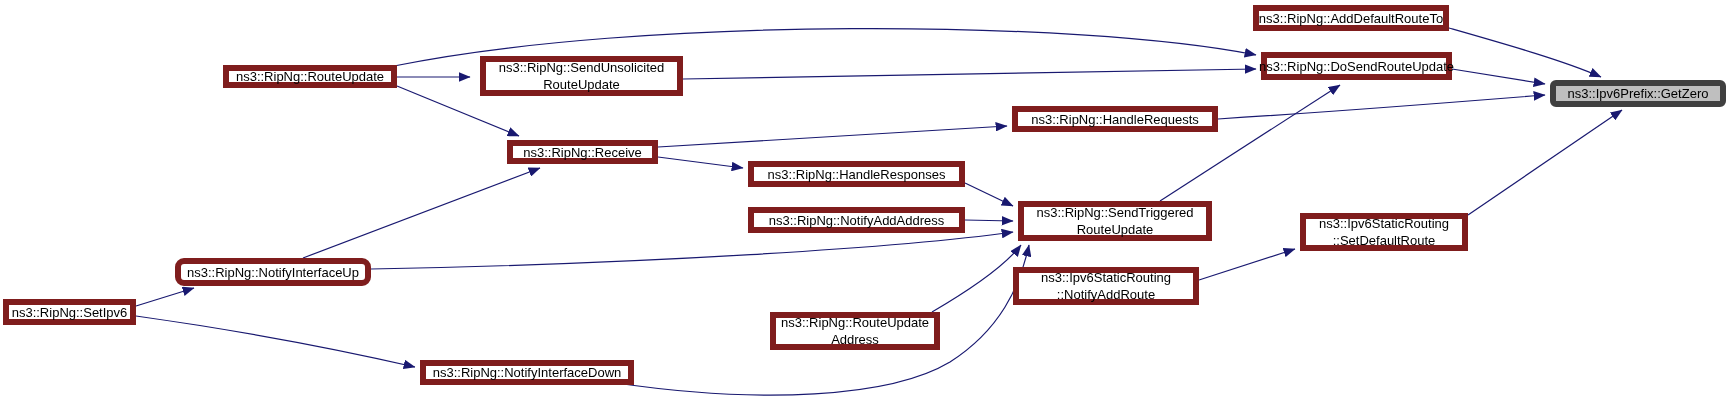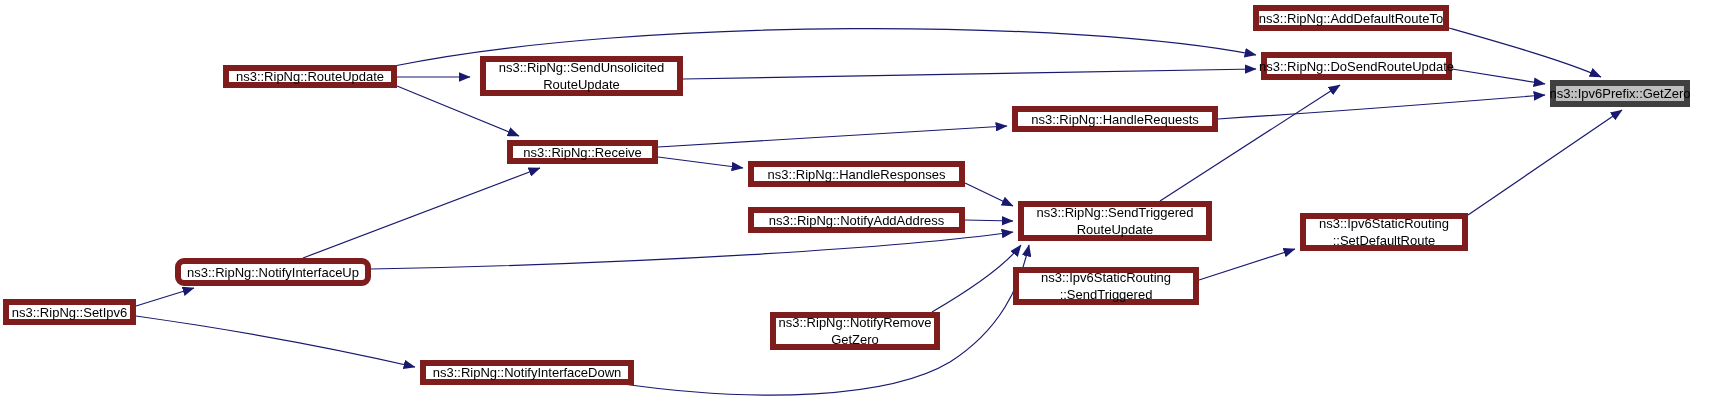--- a/index.html
+++ b/index.html
@@ -31,21 +31,21 @@
   .node.hl{background:#bfbfbf;border-color:#404040;}
   .n-doinitialize        {left:223px;top:65px; width:174px;height:23px;}
   .n-sendunsolicited     {left:480px;top:56px; width:203px;height:40px;}
   .n-receive             {left:507px;top:140px;width:151px;height:24px;}
   .n-handleresponses     {left:748px;top:161px;width:217px;height:26px;}
   .n-notifyaddaddress    {left:748px;top:207px;width:217px;height:26px;}
   .n-handlerequests      {left:1012px;top:106px;width:206px;height:26px;}
   .n-sendtriggered       {left:1018px;top:201px;width:194px;height:40px;}
   .n-adddefaultrouteto   {left:1253px;top:5px;  width:196px;height:26px;}
   .n-dosendrouteupdate   {left:1261px;top:52px; width:191px;height:28px;}
-  .n-getzero             {left:1550px;top:80px; width:140px;height:27px;}
+  .n-getzero             {left:1550px;top:80px; width:176px;height:27px;border-radius:6px;}
   .n-setdefaultroute     {left:1300px;top:213px;width:168px;height:38px;}
   .n-notifyaddroute      {left:1013px;top:267px;width:186px;height:38px;}
   .n-notifyinterfaceup   {left:175px;top:258px;width:196px;height:28px;border-radius:9px;}
   .n-setipv6             {left:3px;  top:299px;width:133px;height:26px;}
   .n-notifyinterfacedown {left:420px;top:360px;width:214px;height:25px;}
   .n-notifyremoveaddress {left:770px;top:312px;width:170px;height:38px;}
   .edge{fill:none;stroke:#191970;stroke-width:1.2;}
 </style>
 </head>
 <body>
@@ -84,19 +84,19 @@
   <div class="node two-line n-sendunsolicited">ns3::RipNg::SendUnsolicited RouteUpdate</div>
   <div class="node n-receive">ns3::RipNg::Receive</div>
   <div class="node n-handleresponses">ns3::RipNg::HandleResponses</div>
   <div class="node n-notifyaddaddress">ns3::RipNg::NotifyAddAddress</div>
   <div class="node n-handlerequests">ns3::RipNg::HandleRequests</div>
   <div class="node two-line n-sendtriggered">ns3::RipNg::SendTriggered RouteUpdate</div>
   <div class="node n-adddefaultrouteto">ns3::RipNg::AddDefaultRouteTo</div>
   <div class="node n-dosendrouteupdate">ns3::RipNg::DoSendRouteUpdate</div>
   <div class="node hl n-getzero">ns3::Ipv6Prefix::GetZero</div>
   <div class="node two-line n-setdefaultroute">ns3::Ipv6StaticRouting ::SetDefaultRoute</div>
-  <div class="node two-line n-notifyaddroute">ns3::Ipv6StaticRouting ::SendTriggered</div>
+  <div class="node two-line n-notifyaddroute">ns3::Ipv6StaticRouting ::NotifyAddRoute</div>
   <div class="node n-notifyinterfaceup">ns3::RipNg::NotifyInterfaceUp</div>
   <div class="node n-setipv6">ns3::RipNg::SetIpv6</div>
   <div class="node n-notifyinterfacedown">ns3::RipNg::NotifyInterfaceDown</div>
-  <div class="node two-line n-notifyremoveaddress">ns3::RipNg::NotifyRemove GetZero</div>
+  <div class="node two-line n-notifyremoveaddress">ns3::RipNg::RouteUpdate Address</div>
 
 </div>
 
 </body></html>

